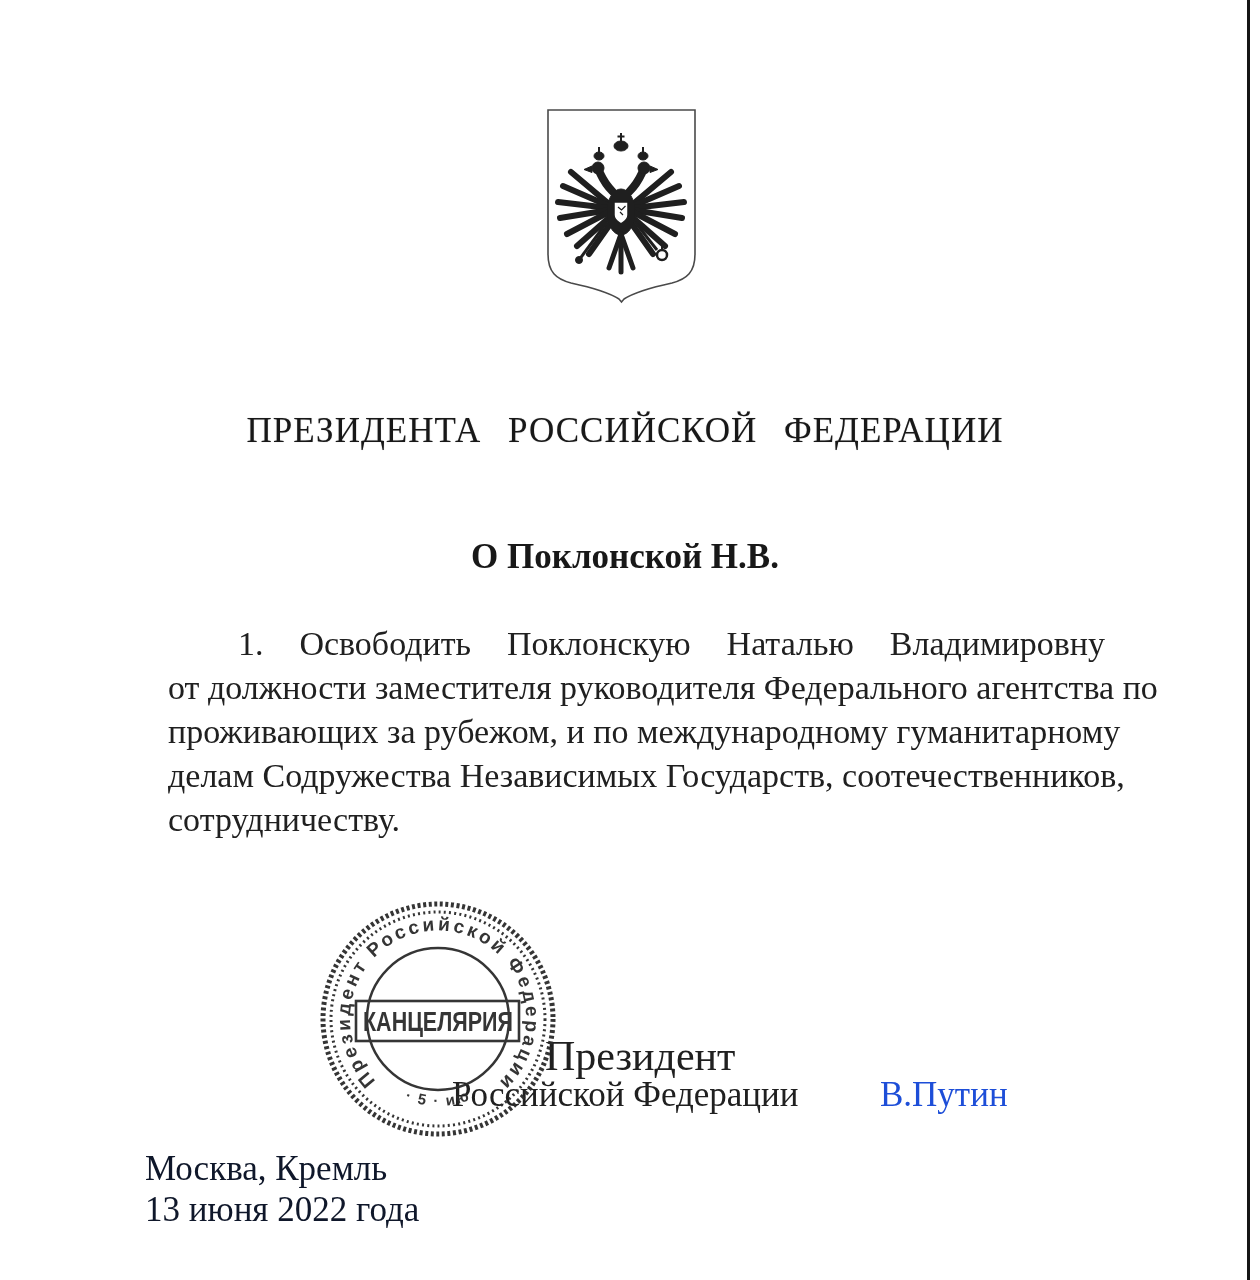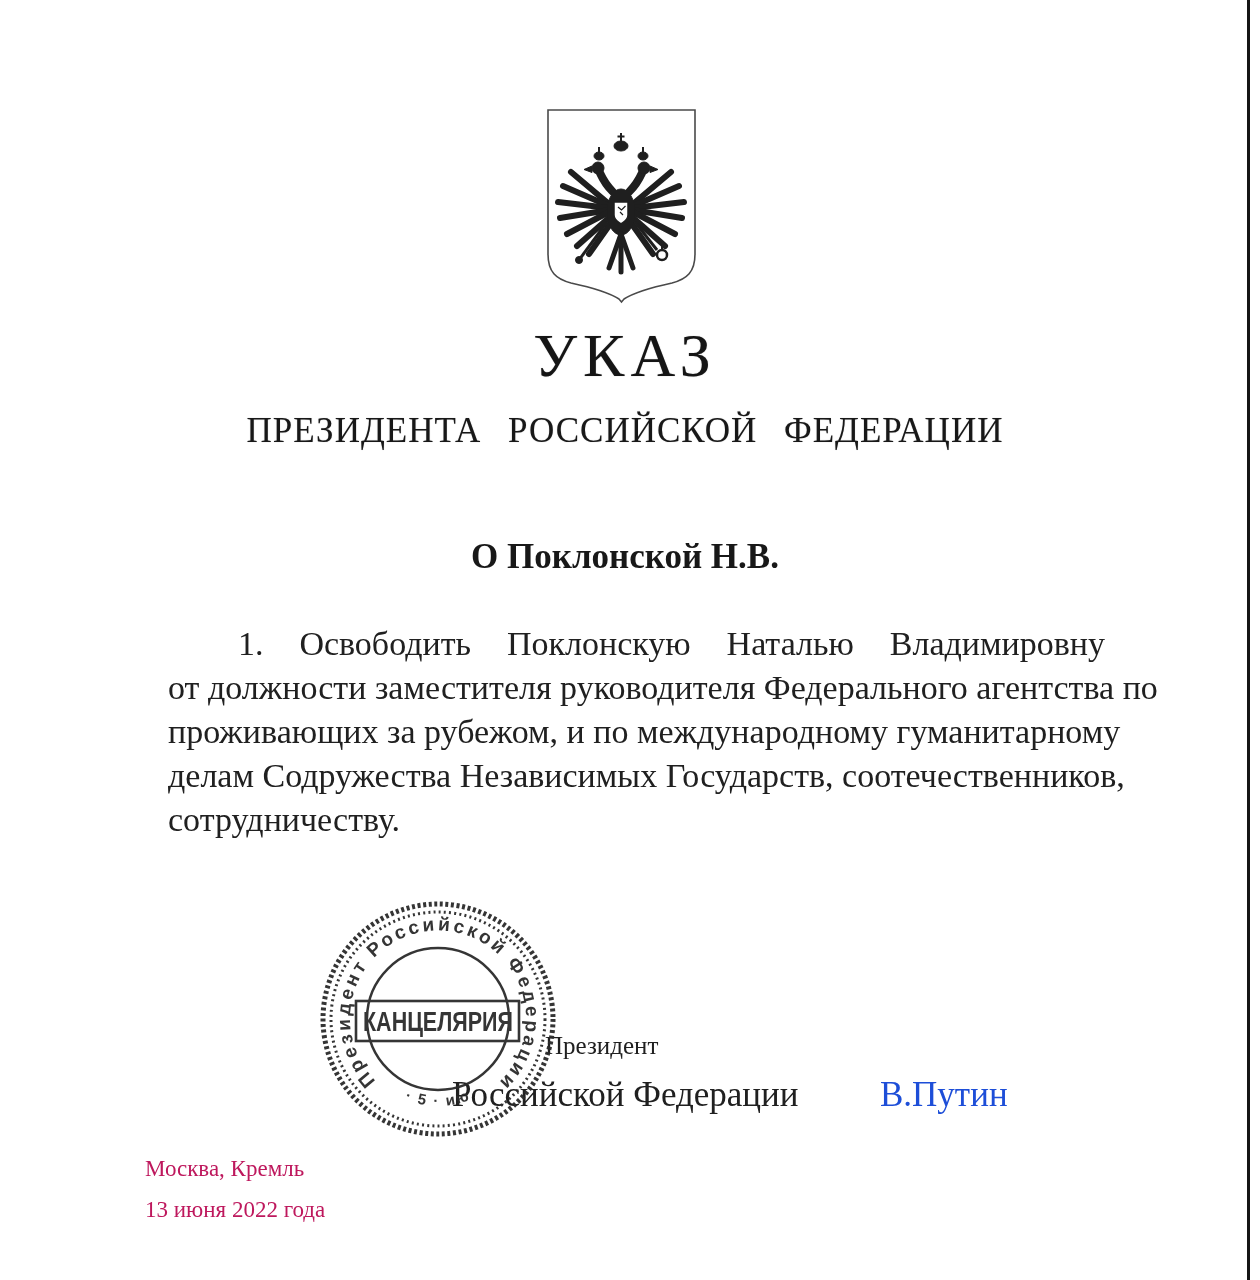--- a/index.html
+++ b/index.html
@@ -13,27 +13,27 @@
   .emblem{position:absolute;left:543px;top:106px;width:157px;height:198px;}
   .emblem svg{display:block;width:100%;height:100%;}
   .center-col{position:absolute;left:145px;width:960px;text-align:center;}
   .decree-title{top:322px;font-size:62px;line-height:66px;letter-spacing:6px;color:#151515;text-shadow:0 0 1px rgba(0,0,0,.35);}
   .decree-subtitle{top:405px;font-size:35px;line-height:52px;letter-spacing:1px;word-spacing:17px;color:#181818;text-shadow:0 0 1px rgba(0,0,0,.3);}
   .decree-subject{top:535px;font-size:35px;line-height:44px;font-weight:bold;color:#181818;}
   .body-block{position:absolute;left:145px;top:622px;width:960px;font-size:34px;color:#202020;}
   .body-line{height:44px;line-height:44px;text-align:justify;white-space:nowrap;margin-left:23px;}
   .body-line.just{text-align-last:justify;}
   .body-line.indent{text-indent:70px;}
-  .sig-line1{position:absolute;left:545px;top:1032px;font-size:25px;color:#202020;}
+  .sig-line1{position:absolute;left:545px;top:1032px;font-size:42px;color:#202020;}
   .sig-line2{position:absolute;left:452px;top:1075px;font-size:35px;color:#202020;white-space:nowrap;}
   .sig-name{position:absolute;left:880px;top:1075px;font-size:35px;color:#1d4ed8;}
   .stamp{position:absolute;left:318px;top:898px;width:240px;height:244px;opacity:.95;}
   .stamp svg{display:block;width:100%;height:100%;}
   .stamp text{font-family:"Liberation Sans","DejaVu Sans",sans-serif;fill:#2b2b2b;}
-  .footer-block{position:absolute;left:145px;top:1148px;font-size:23px;line-height:41px;color:#be185d;}
+  .footer-block{position:absolute;left:145px;top:1148px;font-size:35px;line-height:41px;color:#0f172a;}
 </style>
 </head>
 <body>
 
 <div class="page">
 
   <div class="page-edge-line"></div>
 
   <div class="emblem">
     <svg viewBox="0 0 157 198" xmlns="http://www.w3.org/2000/svg">
@@ -90,21 +90,20 @@
         <line x1="92" y1="116" x2="114" y2="144" stroke-width="3"></line>
         <circle cx="119" cy="149" r="5" fill="none" stroke-width="2.5"></circle>
         <path d="M119,140 v4" fill="none" stroke-width="2"></path>
 
         <path d="M71,96 h14 v13 c0,5 -3.5,6.5 -7,9 c-3.5,-2.5 -7,-4 -7,-9 z" fill="#ffffff" stroke-width="1.5"></path>
         <path d="M75,101 l3.5,3 l4,-4 m-5.5,6 l3,3" fill="none" stroke-width="1.2"></path>
       </g>
     </svg>
   </div>
 
-  <div class="center-col decree-title">УКАЗ</div>
 
   <div class="center-col decree-subtitle">ПРЕЗИДЕНТА РОССИЙСКОЙ ФЕДЕРАЦИИ</div>
 
   <div class="center-col decree-subject">О Поклонской Н.В.</div>
 
   <div class="body-block">
     <div class="body-line just indent">1. Освободить Поклонскую Наталью Владимировну</div>
     <div class="body-line just">от должности заместителя руководителя Федерального агентства по</div>
     <div class="body-line just">проживающих за рубежом, и по международному гуманитарному</div>
     <div class="body-line just">делам Содружества Независимых Государств, соотечественников,</div>

